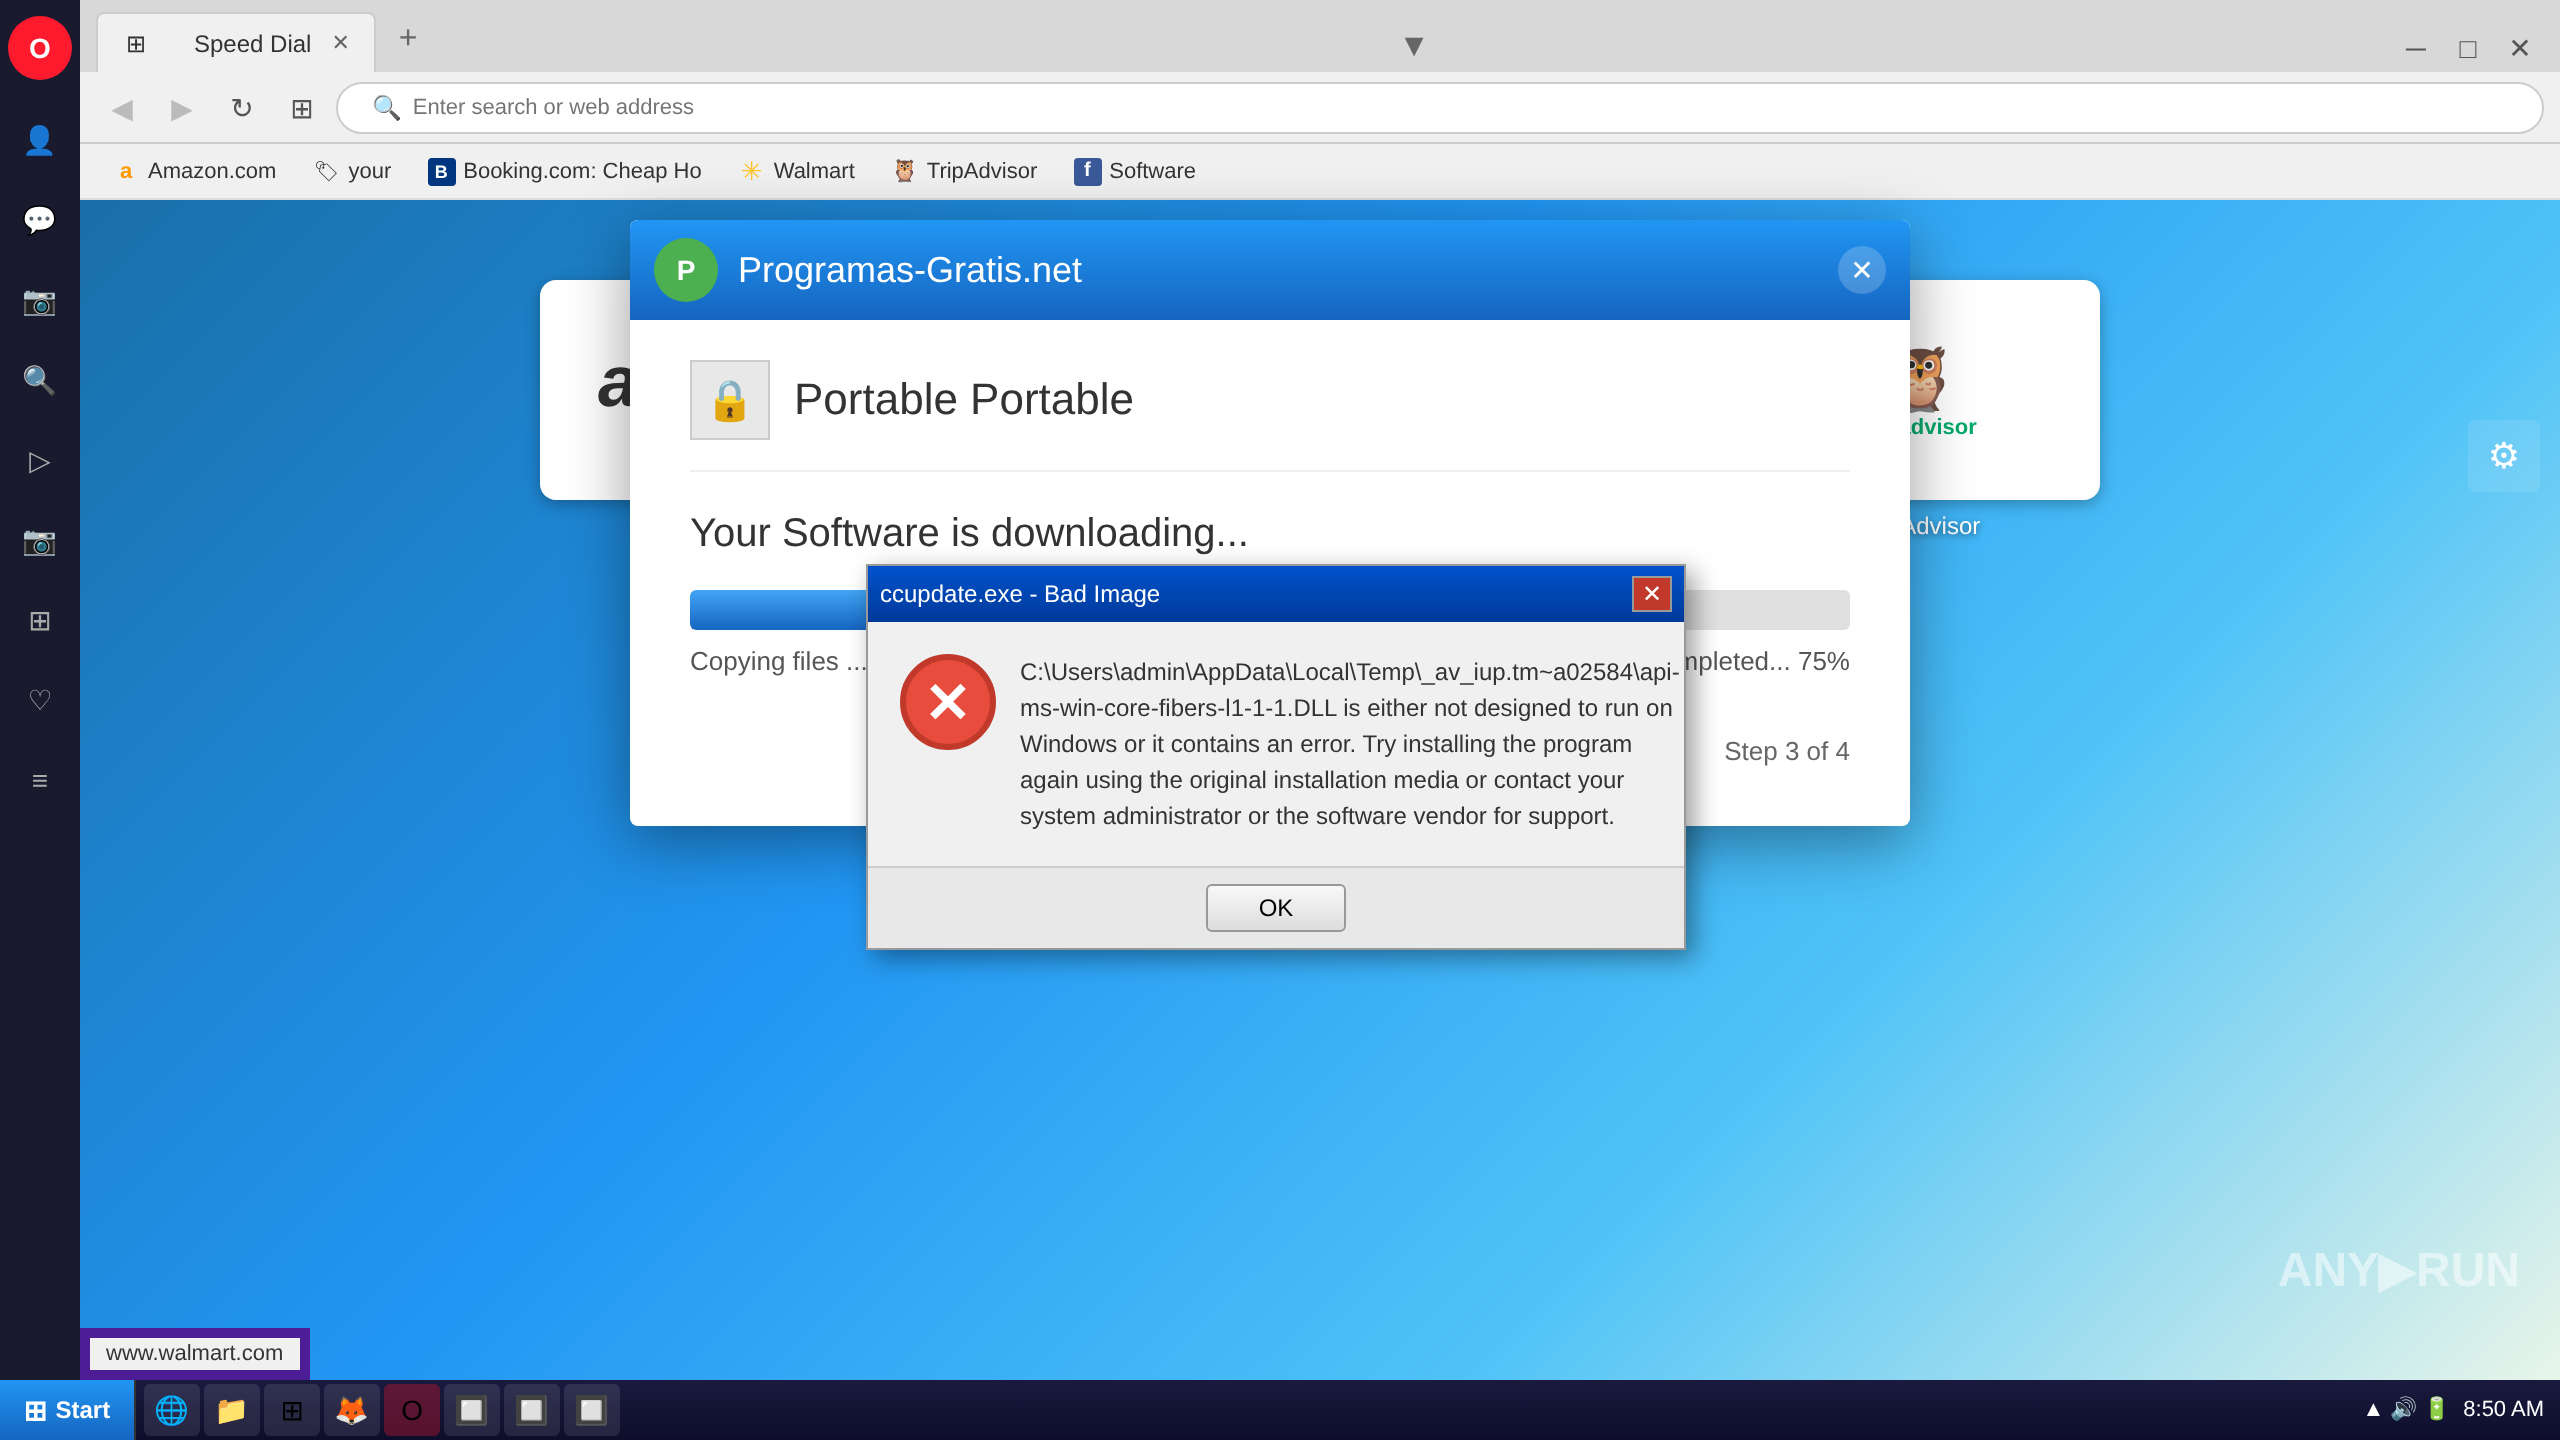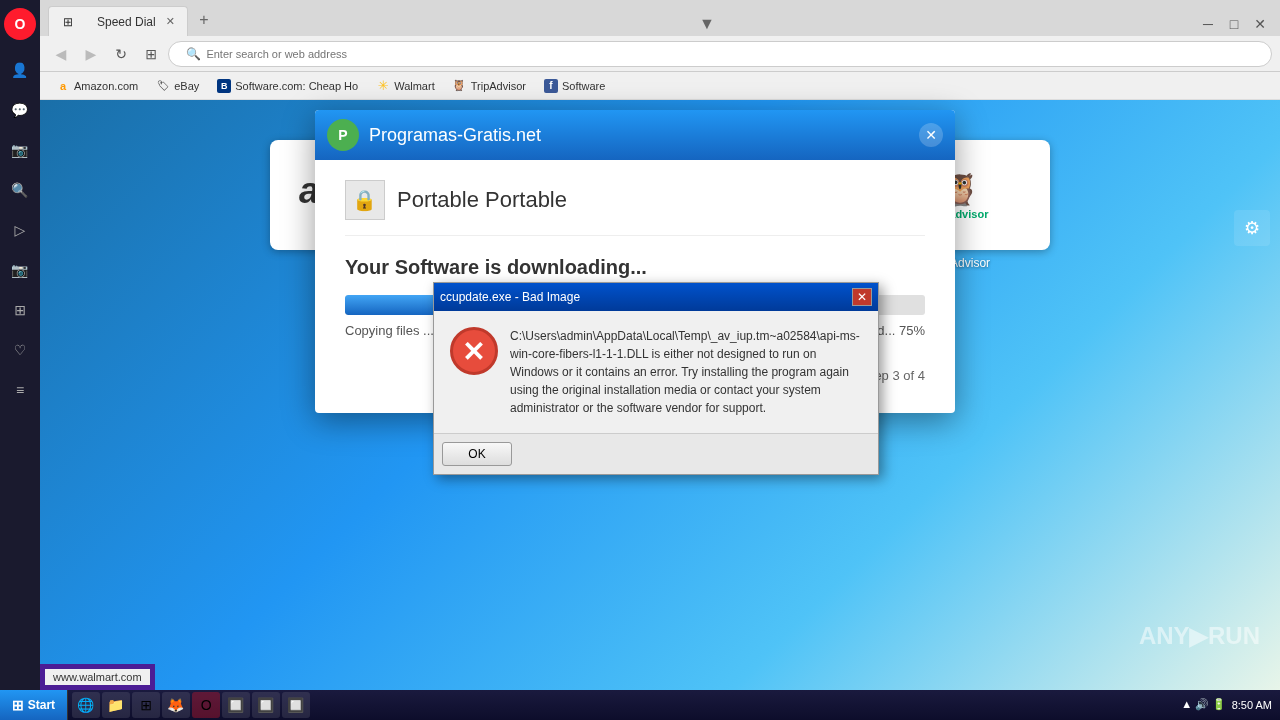--- a/index.html
+++ b/index.html
@@ -147,39 +147,39 @@
     .pg-software-header {
       display: flex; align-items: center; gap: 12px; margin-bottom: 20px;
       padding-bottom: 15px; border-bottom: 1px solid #eee;
     }
     .pg-sw-icon {
       width: 40px; height: 40px; background: #e8e8e8; border: 1px solid #ccc;
       display: flex; align-items: center; justify-content: center; font-size: 20px;
     }
     .pg-sw-name { font-size: 22px; color: #333; }
     .pg-downloading-title {
-      font-size: 20px; font-weight: bold; color: #333; margin-bottom: 16px;
+      font-size: 20px; font-weight: normal; color: #333; margin-bottom: 16px;
     }
     .pg-progress-bar-bg {
       width: 100%; height: 20px; background: #e0e0e0; border-radius: 3px; overflow: hidden;
       margin-bottom: 8px;
     }
     .pg-progress-bar-fill {
       height: 100%; background: linear-gradient(180deg, #42A5F5 0%, #1565C0 100%);
       border-radius: 3px;
     }
     .pg-progress-info {
       display: flex; justify-content: space-between; font-size: 13px; color: #555;
       margin-bottom: 30px;
     }
     .pg-step { font-size: 13px; color: #666; text-align: right; }
 
     
     .bad-image-dialog {
-      position: absolute; left: 433px; top: 282px; width: 446px;
+      position: absolute; left: 433px; top: 282px; width: 410px;
       background: #ffffff; border: 1px solid #999;
       box-shadow: 4px 4px 12px rgba(0,0,0,0.4); z-index: 30;
     }
     .bi-title-bar {
       height: 28px; background: linear-gradient(180deg, #0052cc 0%, #003a99 100%);
       display: flex; align-items: center; padding: 0 6px; gap: 6px;
     }
     .bi-title-text { color: white; font-size: 12px; flex: 1; }
     .bi-close-btn {
       width: 20px; height: 18px; background: #c0392b;
@@ -191,21 +191,21 @@
     }
     .bi-error-icon {
       width: 48px; height: 48px; border-radius: 50%;
       background: #e74c3c; border: 3px solid #c0392b;
       display: flex; align-items: center; justify-content: center;
       font-size: 28px; color: white; font-weight: bold; flex-shrink: 0;
     }
     .bi-message { font-size: 12px; color: #333; line-height: 1.5; }
     .bi-footer {
       background: #e8e8e8; border-top: 1px solid #ccc; padding: 8px;
-      display: flex; justify-content: flex-start;
+      display: flex; justify-content: center;
     }
     .bi-ok-btn {
       min-width: 70px; height: 24px; background: linear-gradient(180deg, #f8f8f8 0%, #ddd 100%);
       border: 1px solid #999; border-radius: 3px; font-size: 12px; cursor: pointer;
       display: flex; align-items: center; justify-content: center;
     }
 
     
     .taskbar {
       position: absolute; left: 0; bottom: 0; right: 0; height: 30px;
@@ -299,25 +299,25 @@
     </div>
   </div>
 
   <div class="bookmarks-bar">
     <div class="bookmark-item">
       <div class="bm-icon" style="color:#FF9900;font-weight:bold;font-size:11px;">a</div>
       <span>Amazon.com</span>
     </div>
     <div class="bookmark-item">
       <div class="bm-icon" style="font-size:10px;">🏷</div>
-      <span>eBay</span>
+      <span>your</span>
     </div>
     <div class="bookmark-item">
       <div class="bm-icon" style="background:#003580;color:white;font-size:9px;width:14px;height:14px;border-radius:2px;display:flex;align-items:center;justify-content:center;font-weight:bold;">B</div>
-      <span>Software.com: Cheap Ho</span>
+      <span>Booking.com: Cheap Ho</span>
     </div>
     <div class="bookmark-item">
       <div class="bm-icon" style="color:#FFC220;font-size:13px;">✳</div>
       <span>Walmart</span>
     </div>
     <div class="bookmark-item">
       <div class="bm-icon" style="font-size:11px;">🦉</div>
       <span>TripAdvisor</span>
     </div>
     <div class="bookmark-item">

